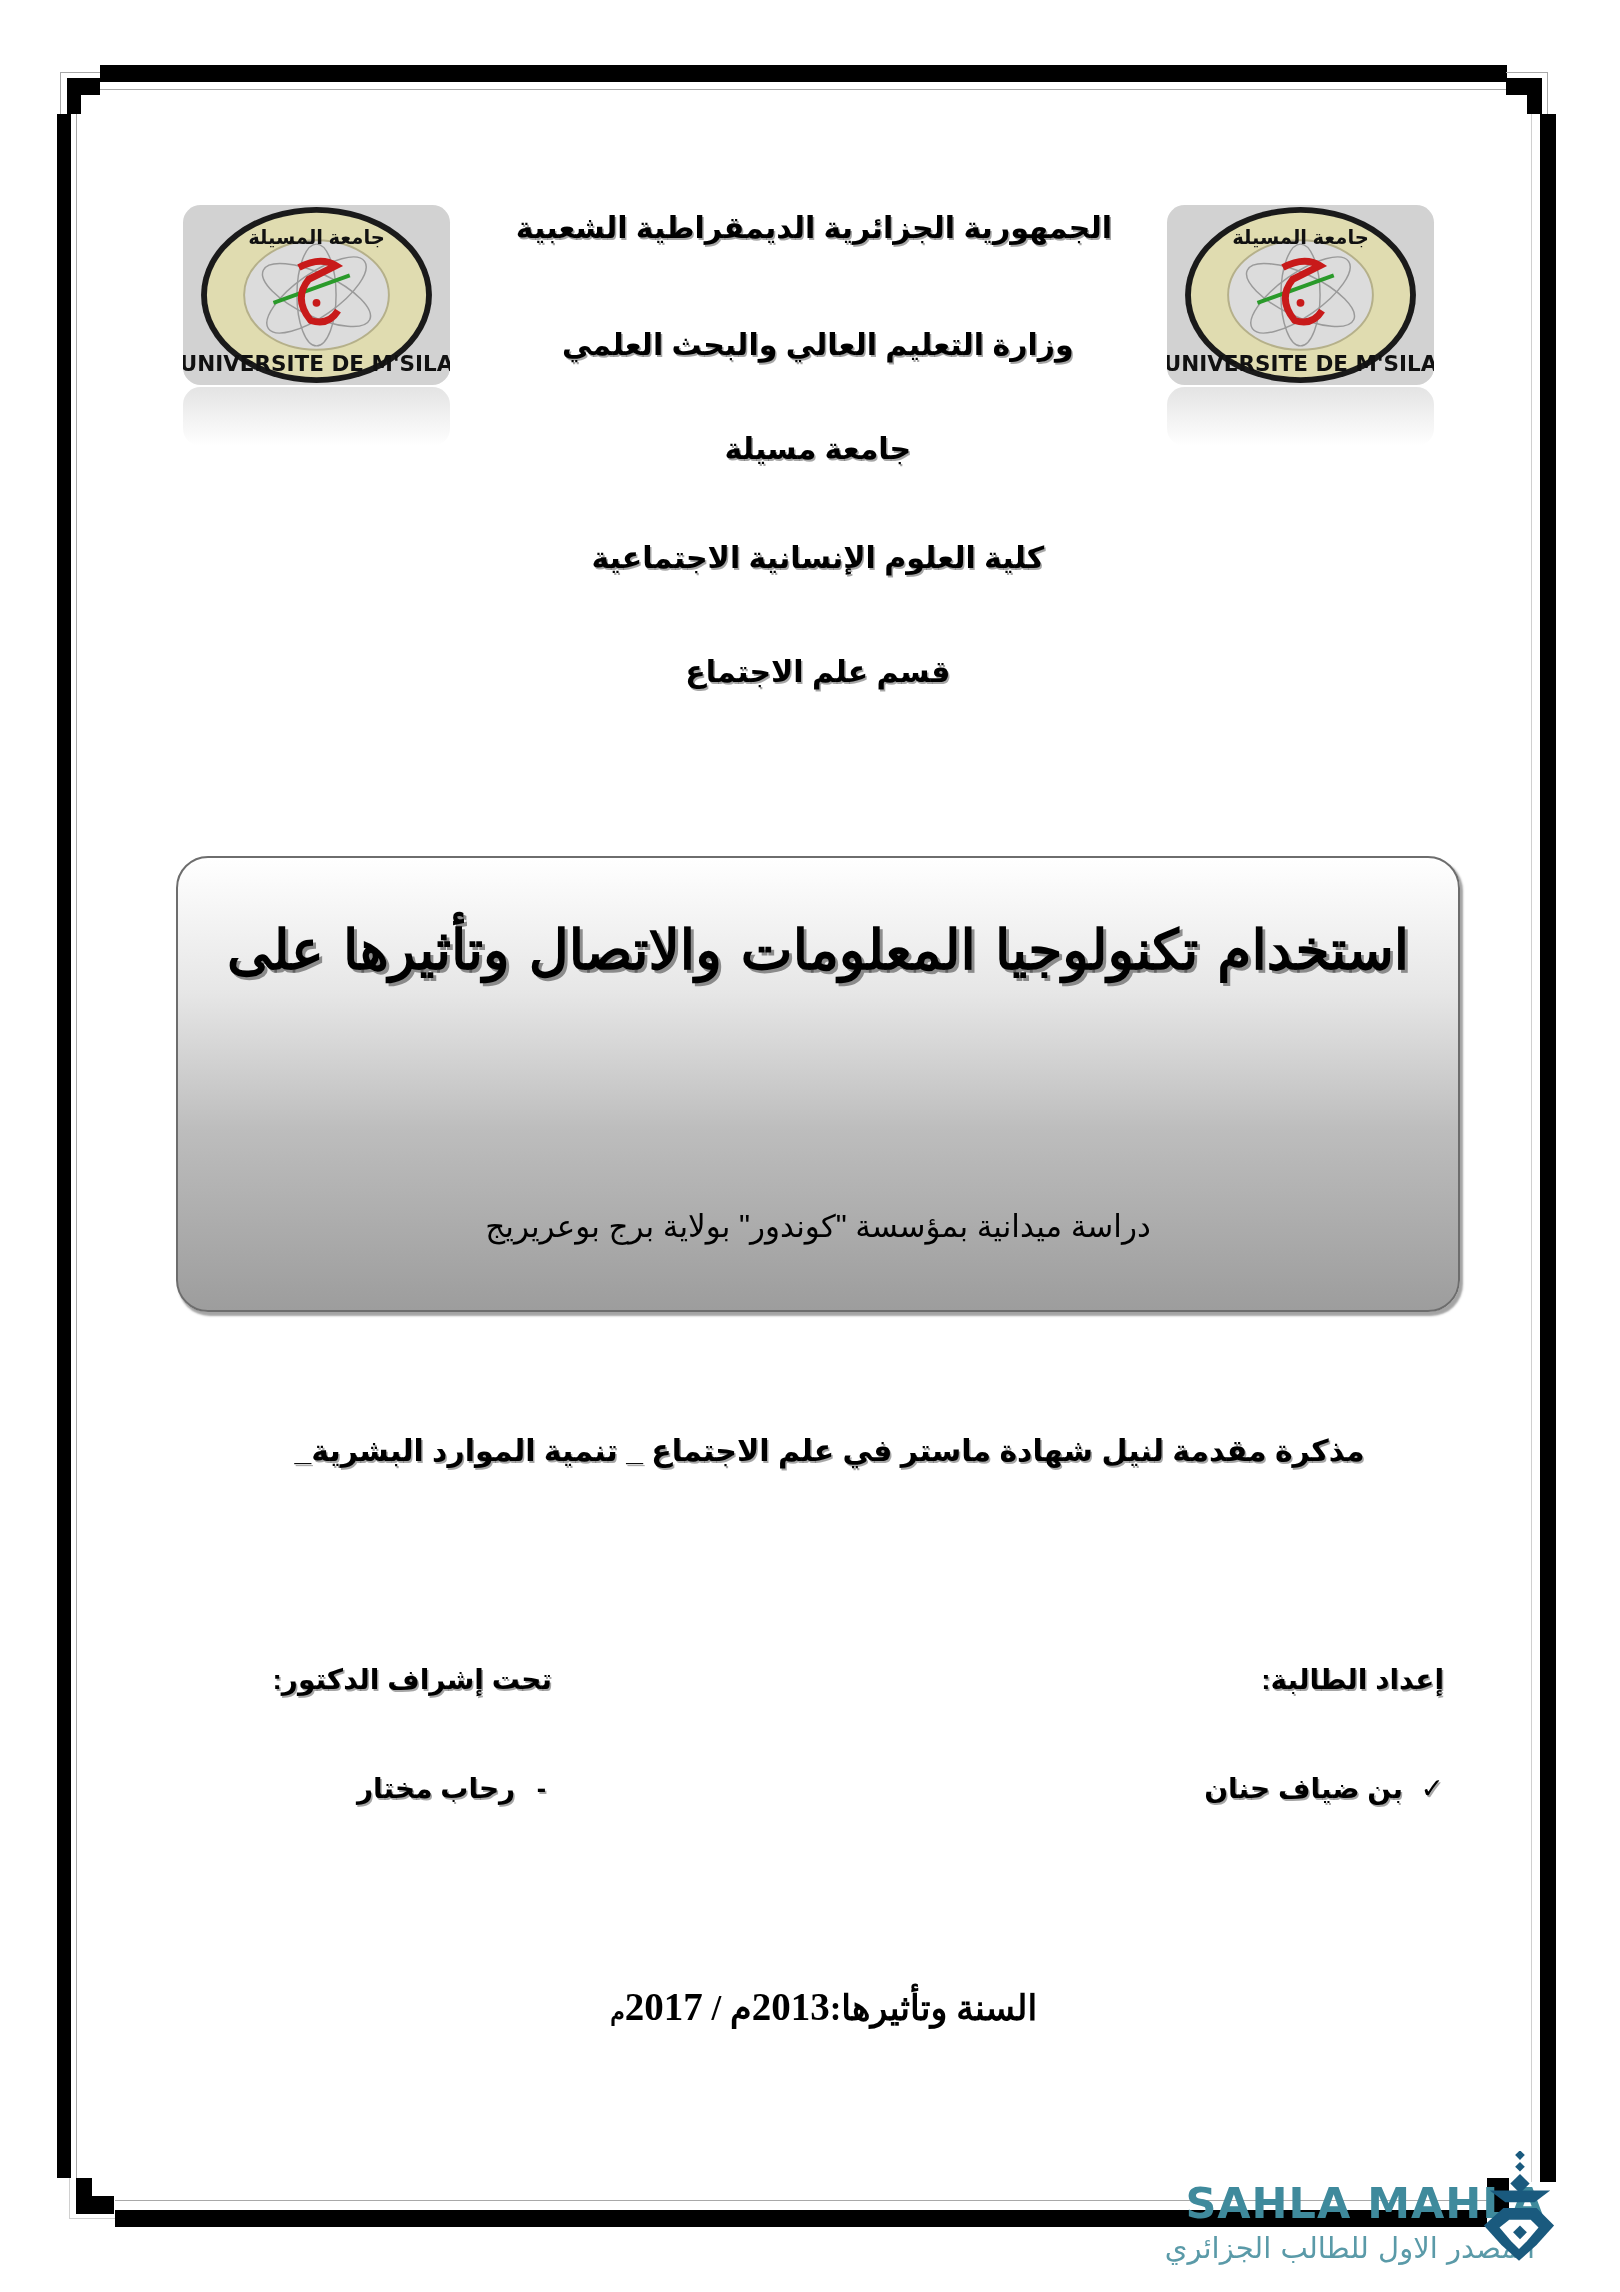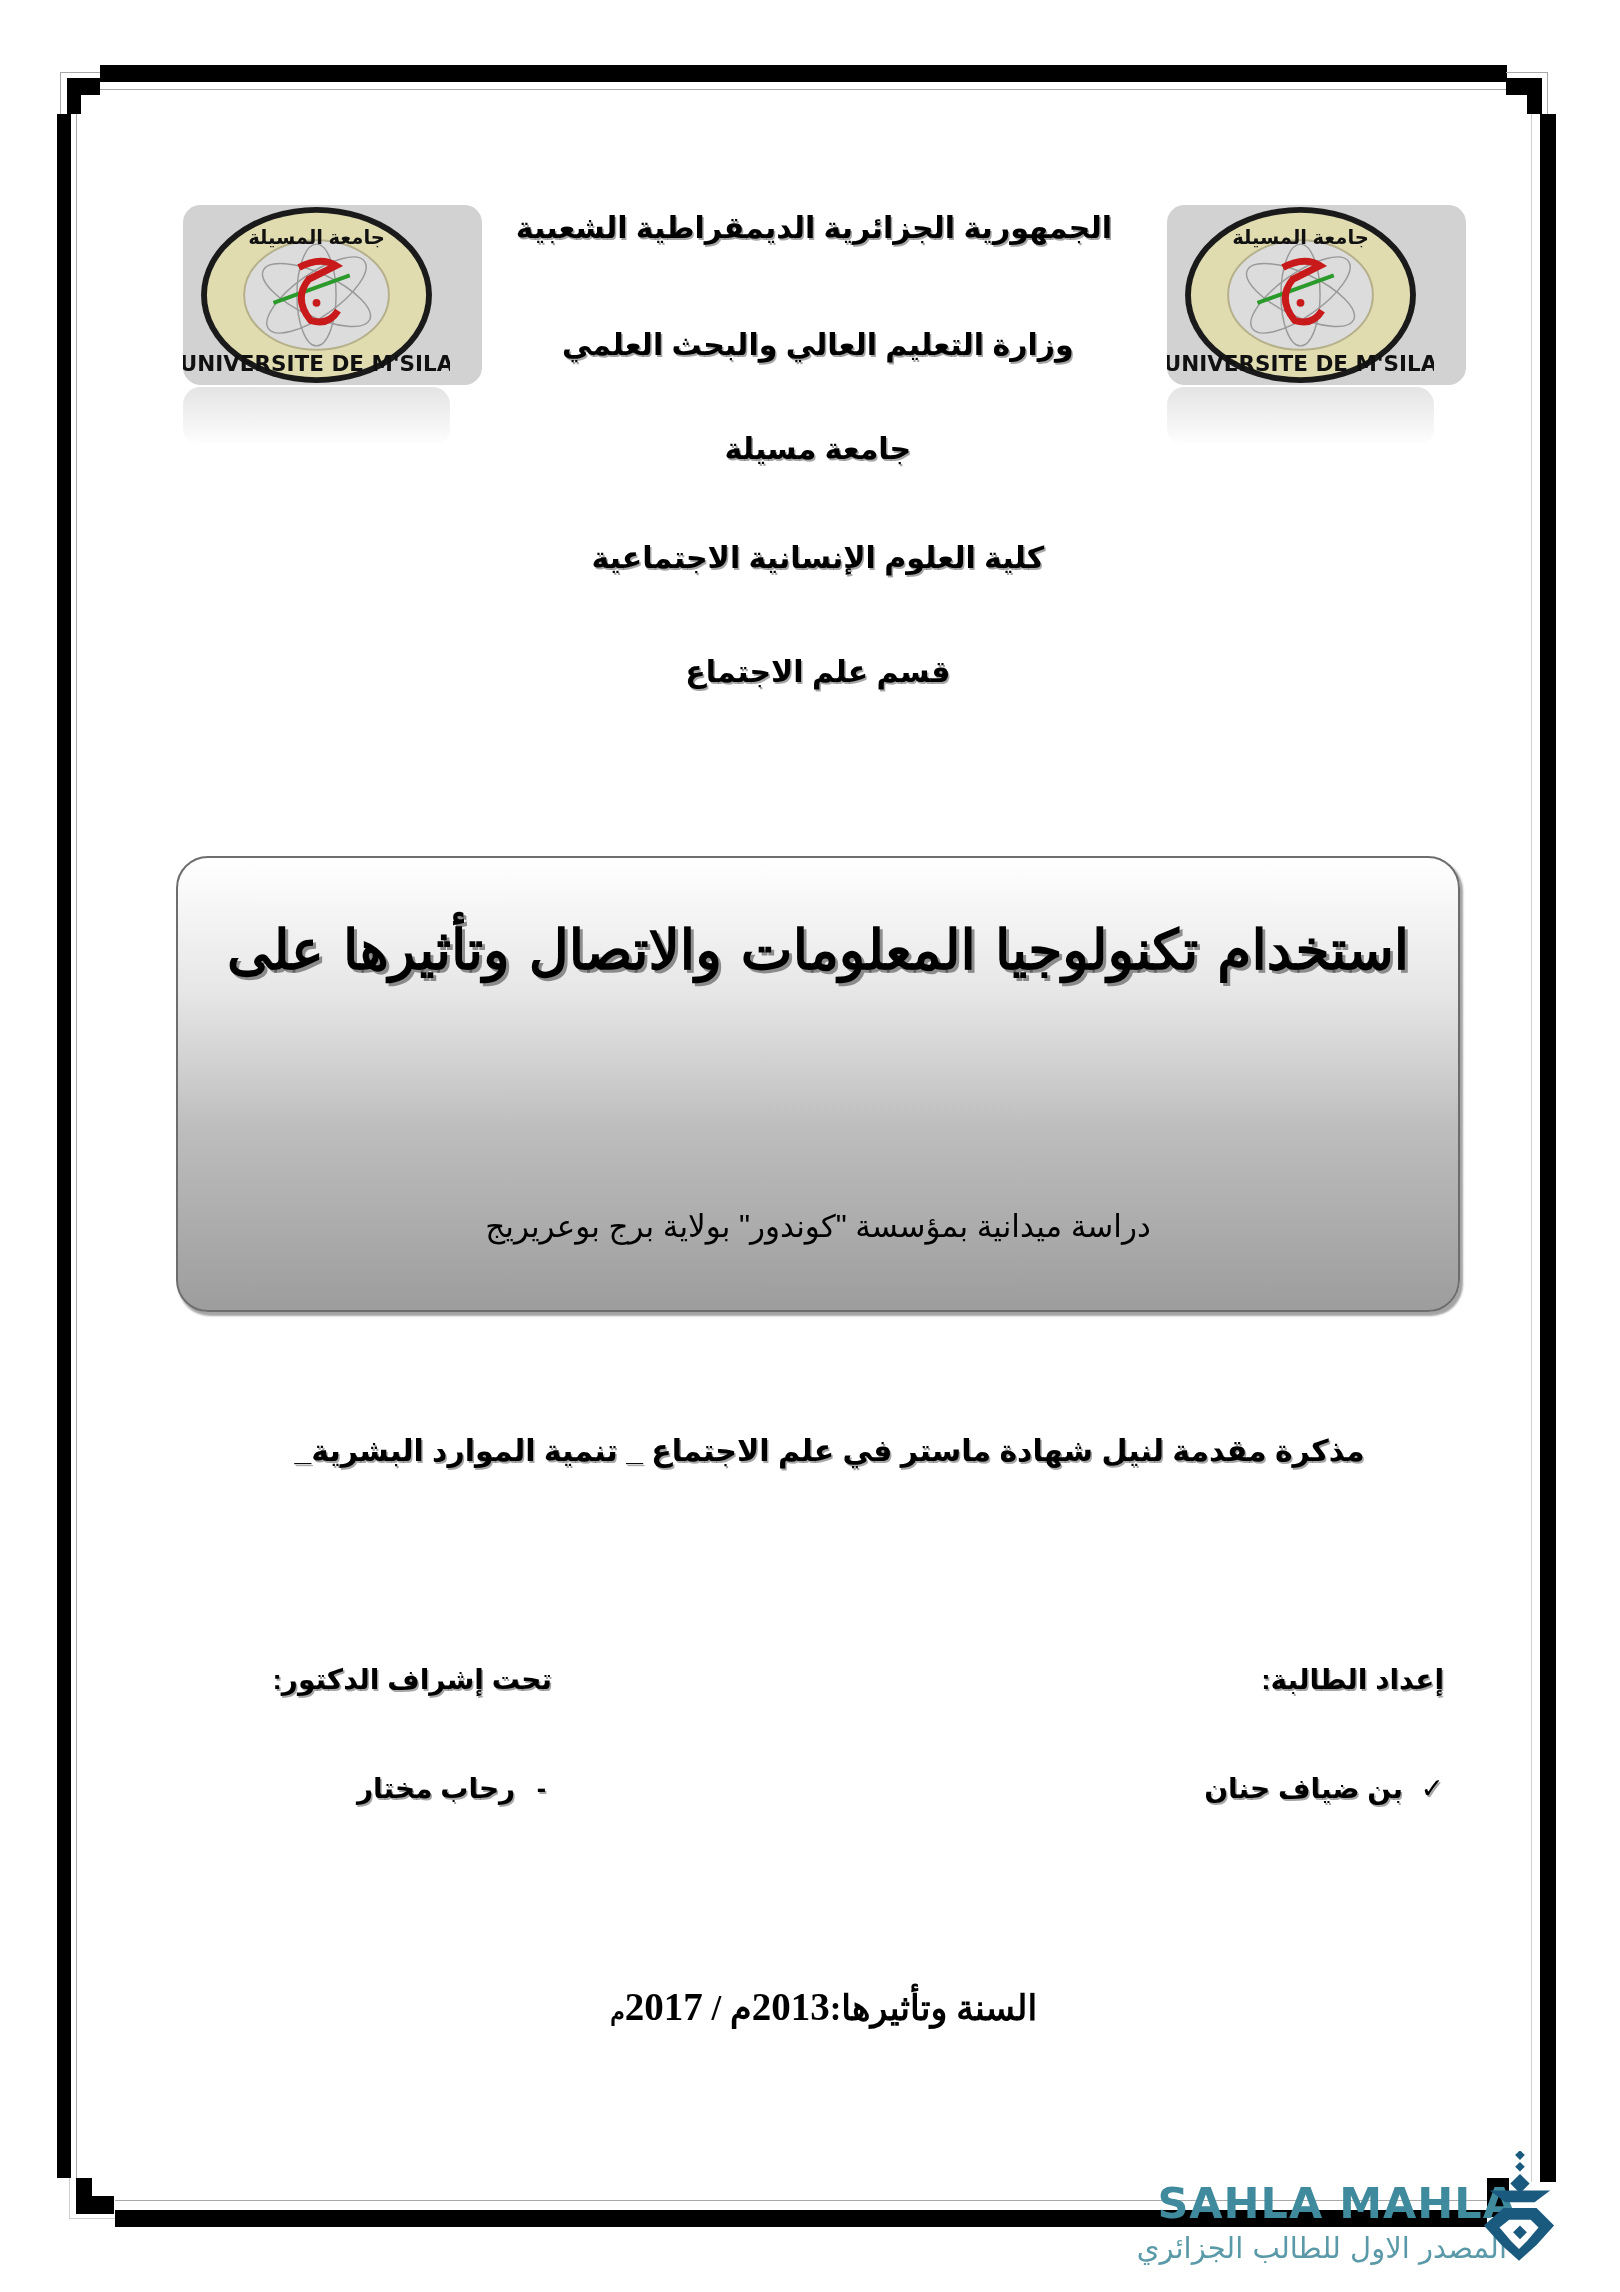--- a/index.html
+++ b/index.html
@@ -6,21 +6,21 @@
   body { width: 1620px; height: 2293px; position: relative; overflow: hidden;
          font-family: "Liberation Sans", "DejaVu Sans", sans-serif; color: #000; }
 
   
   .bar { position: absolute; background: #000; }
   .thin { position: absolute; background: #a8a8a8; }
   .thin-light { position: absolute; background: #d0d0d0; }
 
   
   .logo { position: absolute; width: 267px; height: 180px; border-radius: 17.6px;
-          background: #d2d2d2; overflow: visible; padding-left: 32px; }
+          background: #d2d2d2; overflow: visible; }
   .logo svg { position: absolute; left: 0; top: 0; }
   .logo-reflect { position: absolute; left: 0; top: 182px; width: 267px; height: 59px;
           border-radius: 17.6px;
           background: linear-gradient(to bottom, rgba(205,205,205,0.55), rgba(255,255,255,0)); }
 
   
   .hline { position: absolute; left: 0; width: 1620px; text-align: center; direction: rtl;
            font-weight: bold; font-size: 30px; white-space: nowrap;
            text-shadow: 1.5px 1.5px 0 rgba(0,0,0,0.35); }
 
@@ -42,21 +42,21 @@
 
   .label { position: absolute; direction: rtl; font-weight: bold; font-size: 28px; white-space: nowrap;
            text-shadow: 1.5px 1.5px 0 rgba(0,0,0,0.35); }
 
   .year { position: absolute; left: 0; width: 1620px; text-align: center; direction: rtl;
           font-family: "Liberation Serif", "DejaVu Serif", serif; font-weight: bold;
           font-size: 35px; white-space: nowrap; }
   .year .num { font-size: 39px; }
 
   
-  .wm { position: absolute; left: 1091px; top: 2178px; width: 470px; height: 98px; }
+  .wm { position: absolute; left: 1119px; top: 2178px; width: 470px; height: 98px; }
   .wm-title { position: absolute; right: 44px; top: 0; font-family: "DejaVu Sans", sans-serif;
               font-weight: bold; font-size: 43px; color: #3f8a9c; letter-spacing: 1px; white-space: nowrap; }
   .wm-sub { position: absolute; right: 54px; top: 53px; direction: rtl; font-size: 29px; color: #5a9aa8;
             white-space: nowrap; font-family: "DejaVu Sans", sans-serif; margin-left: 6px; }
   .wm-emblem { position: absolute; left: 1480px; top: 2151px; }
 </style>
 </head>
 <body>
 
 <div>

